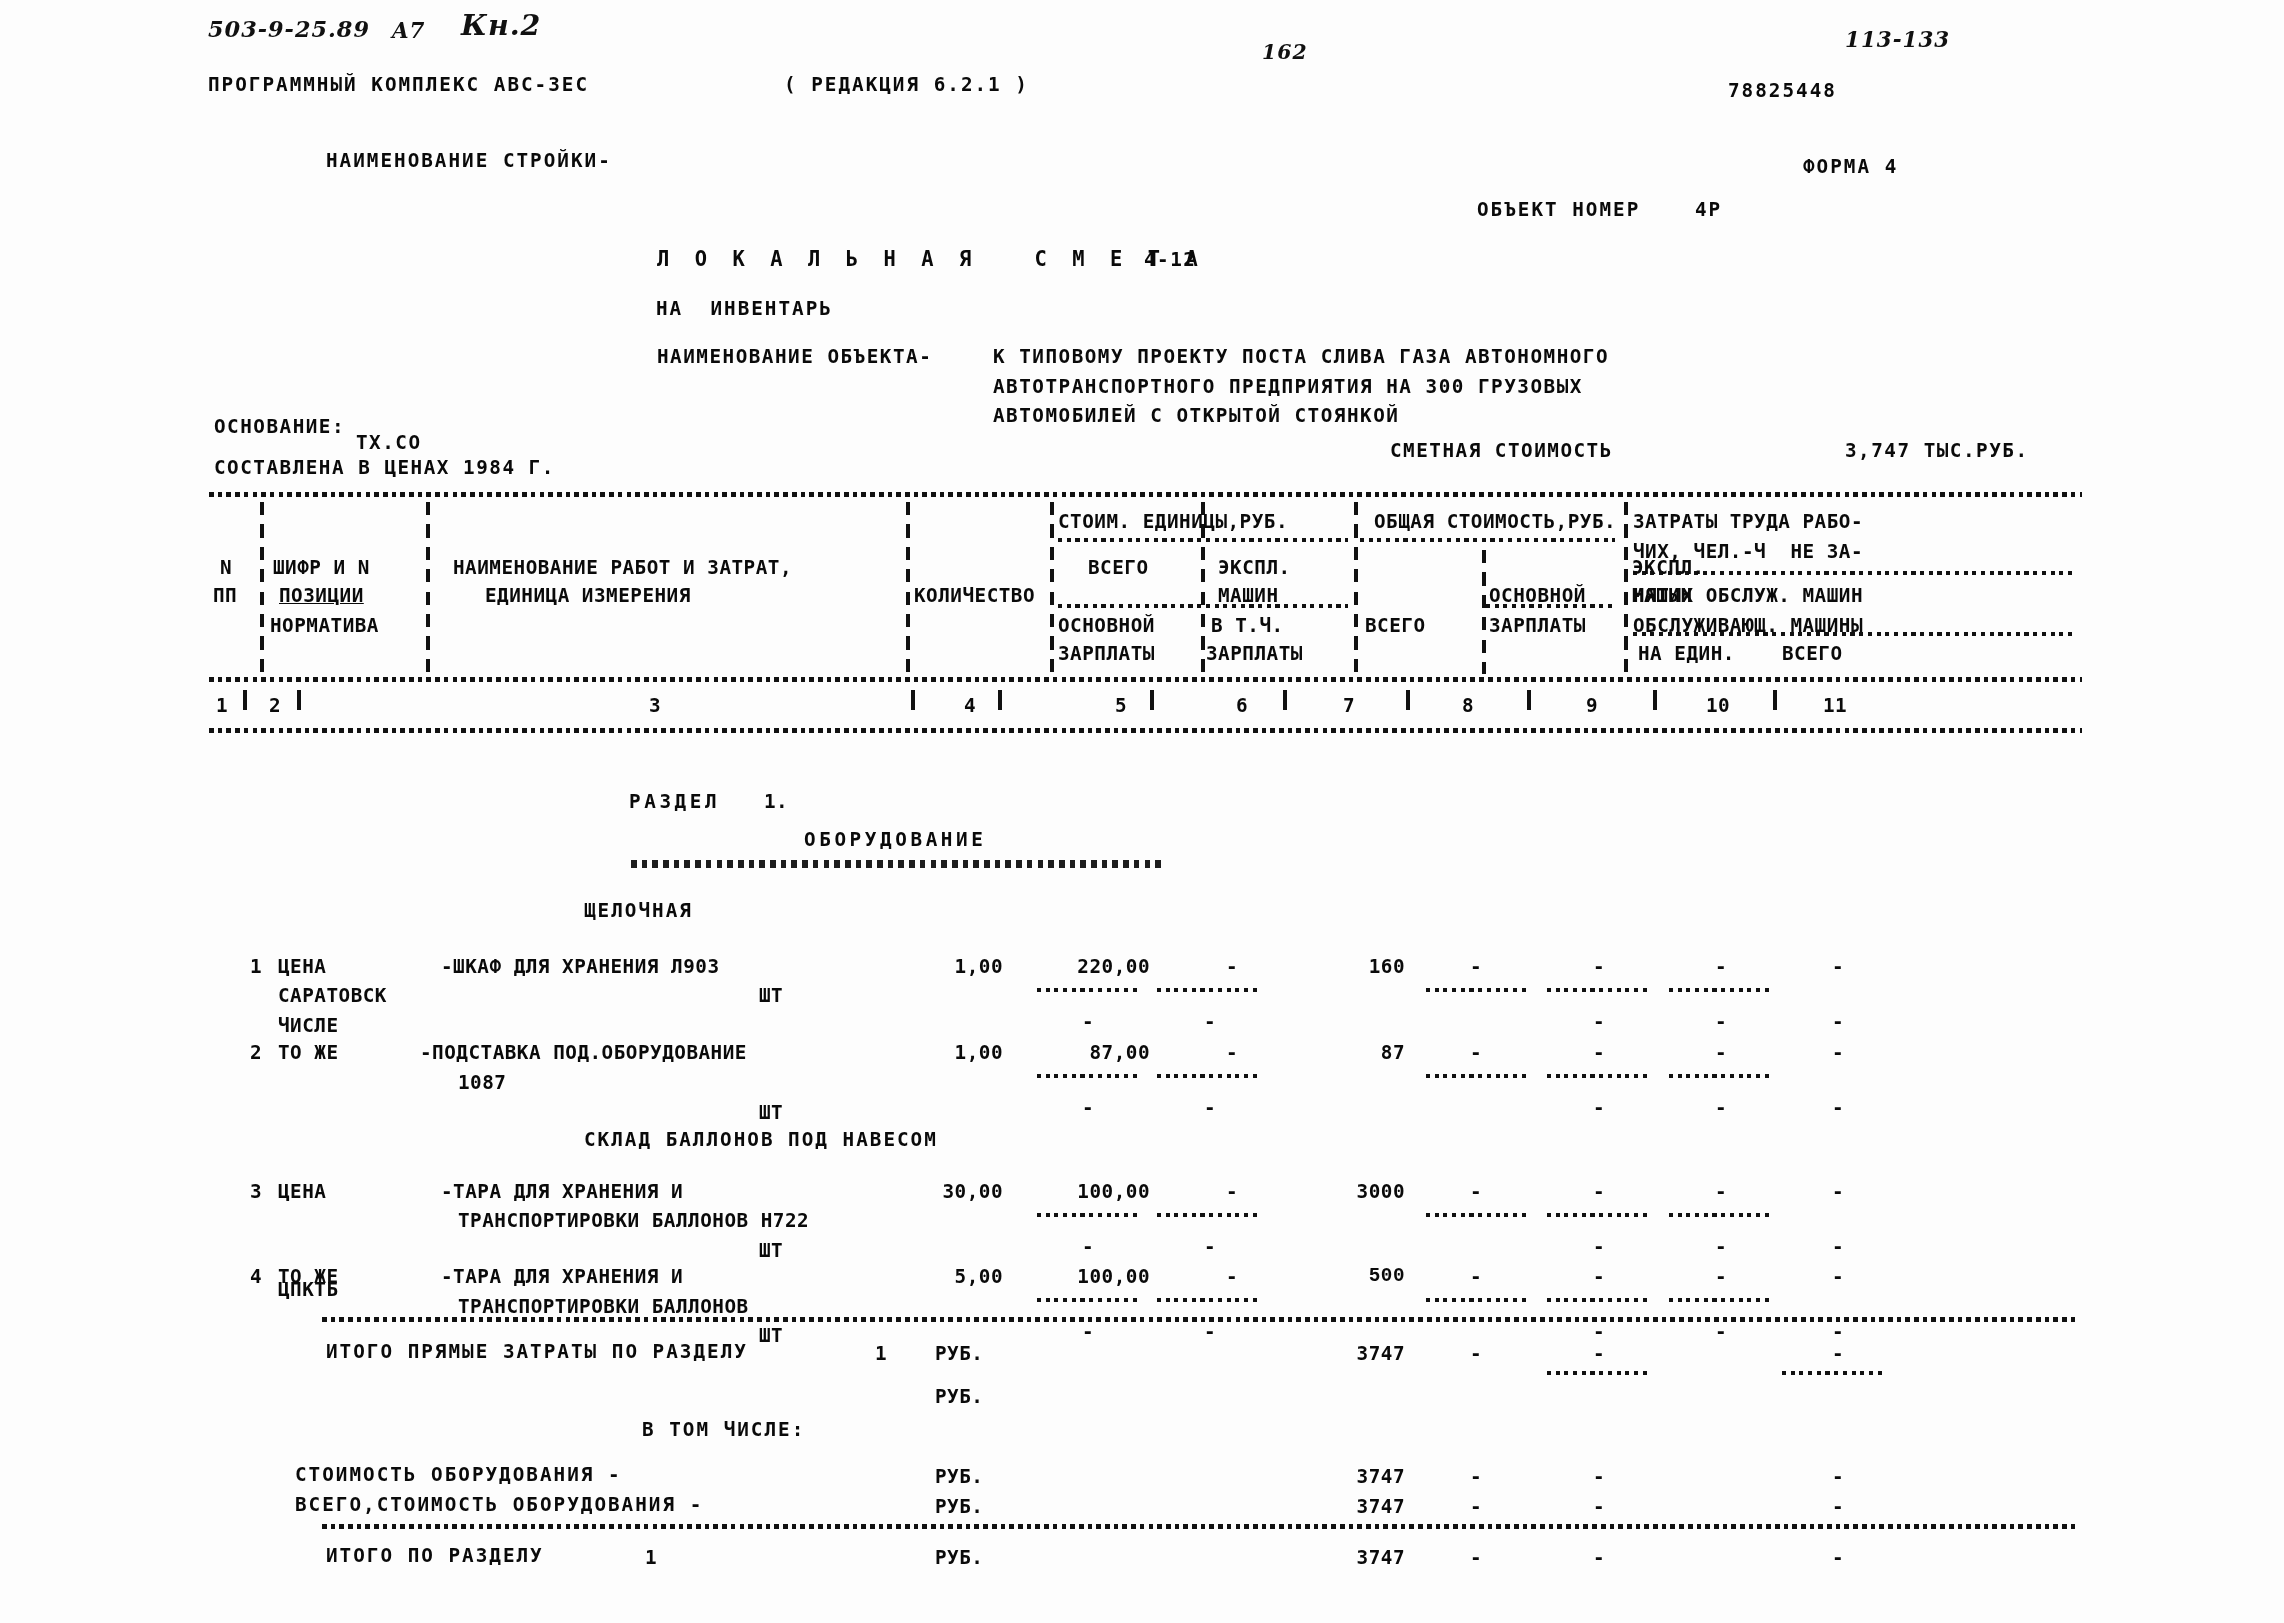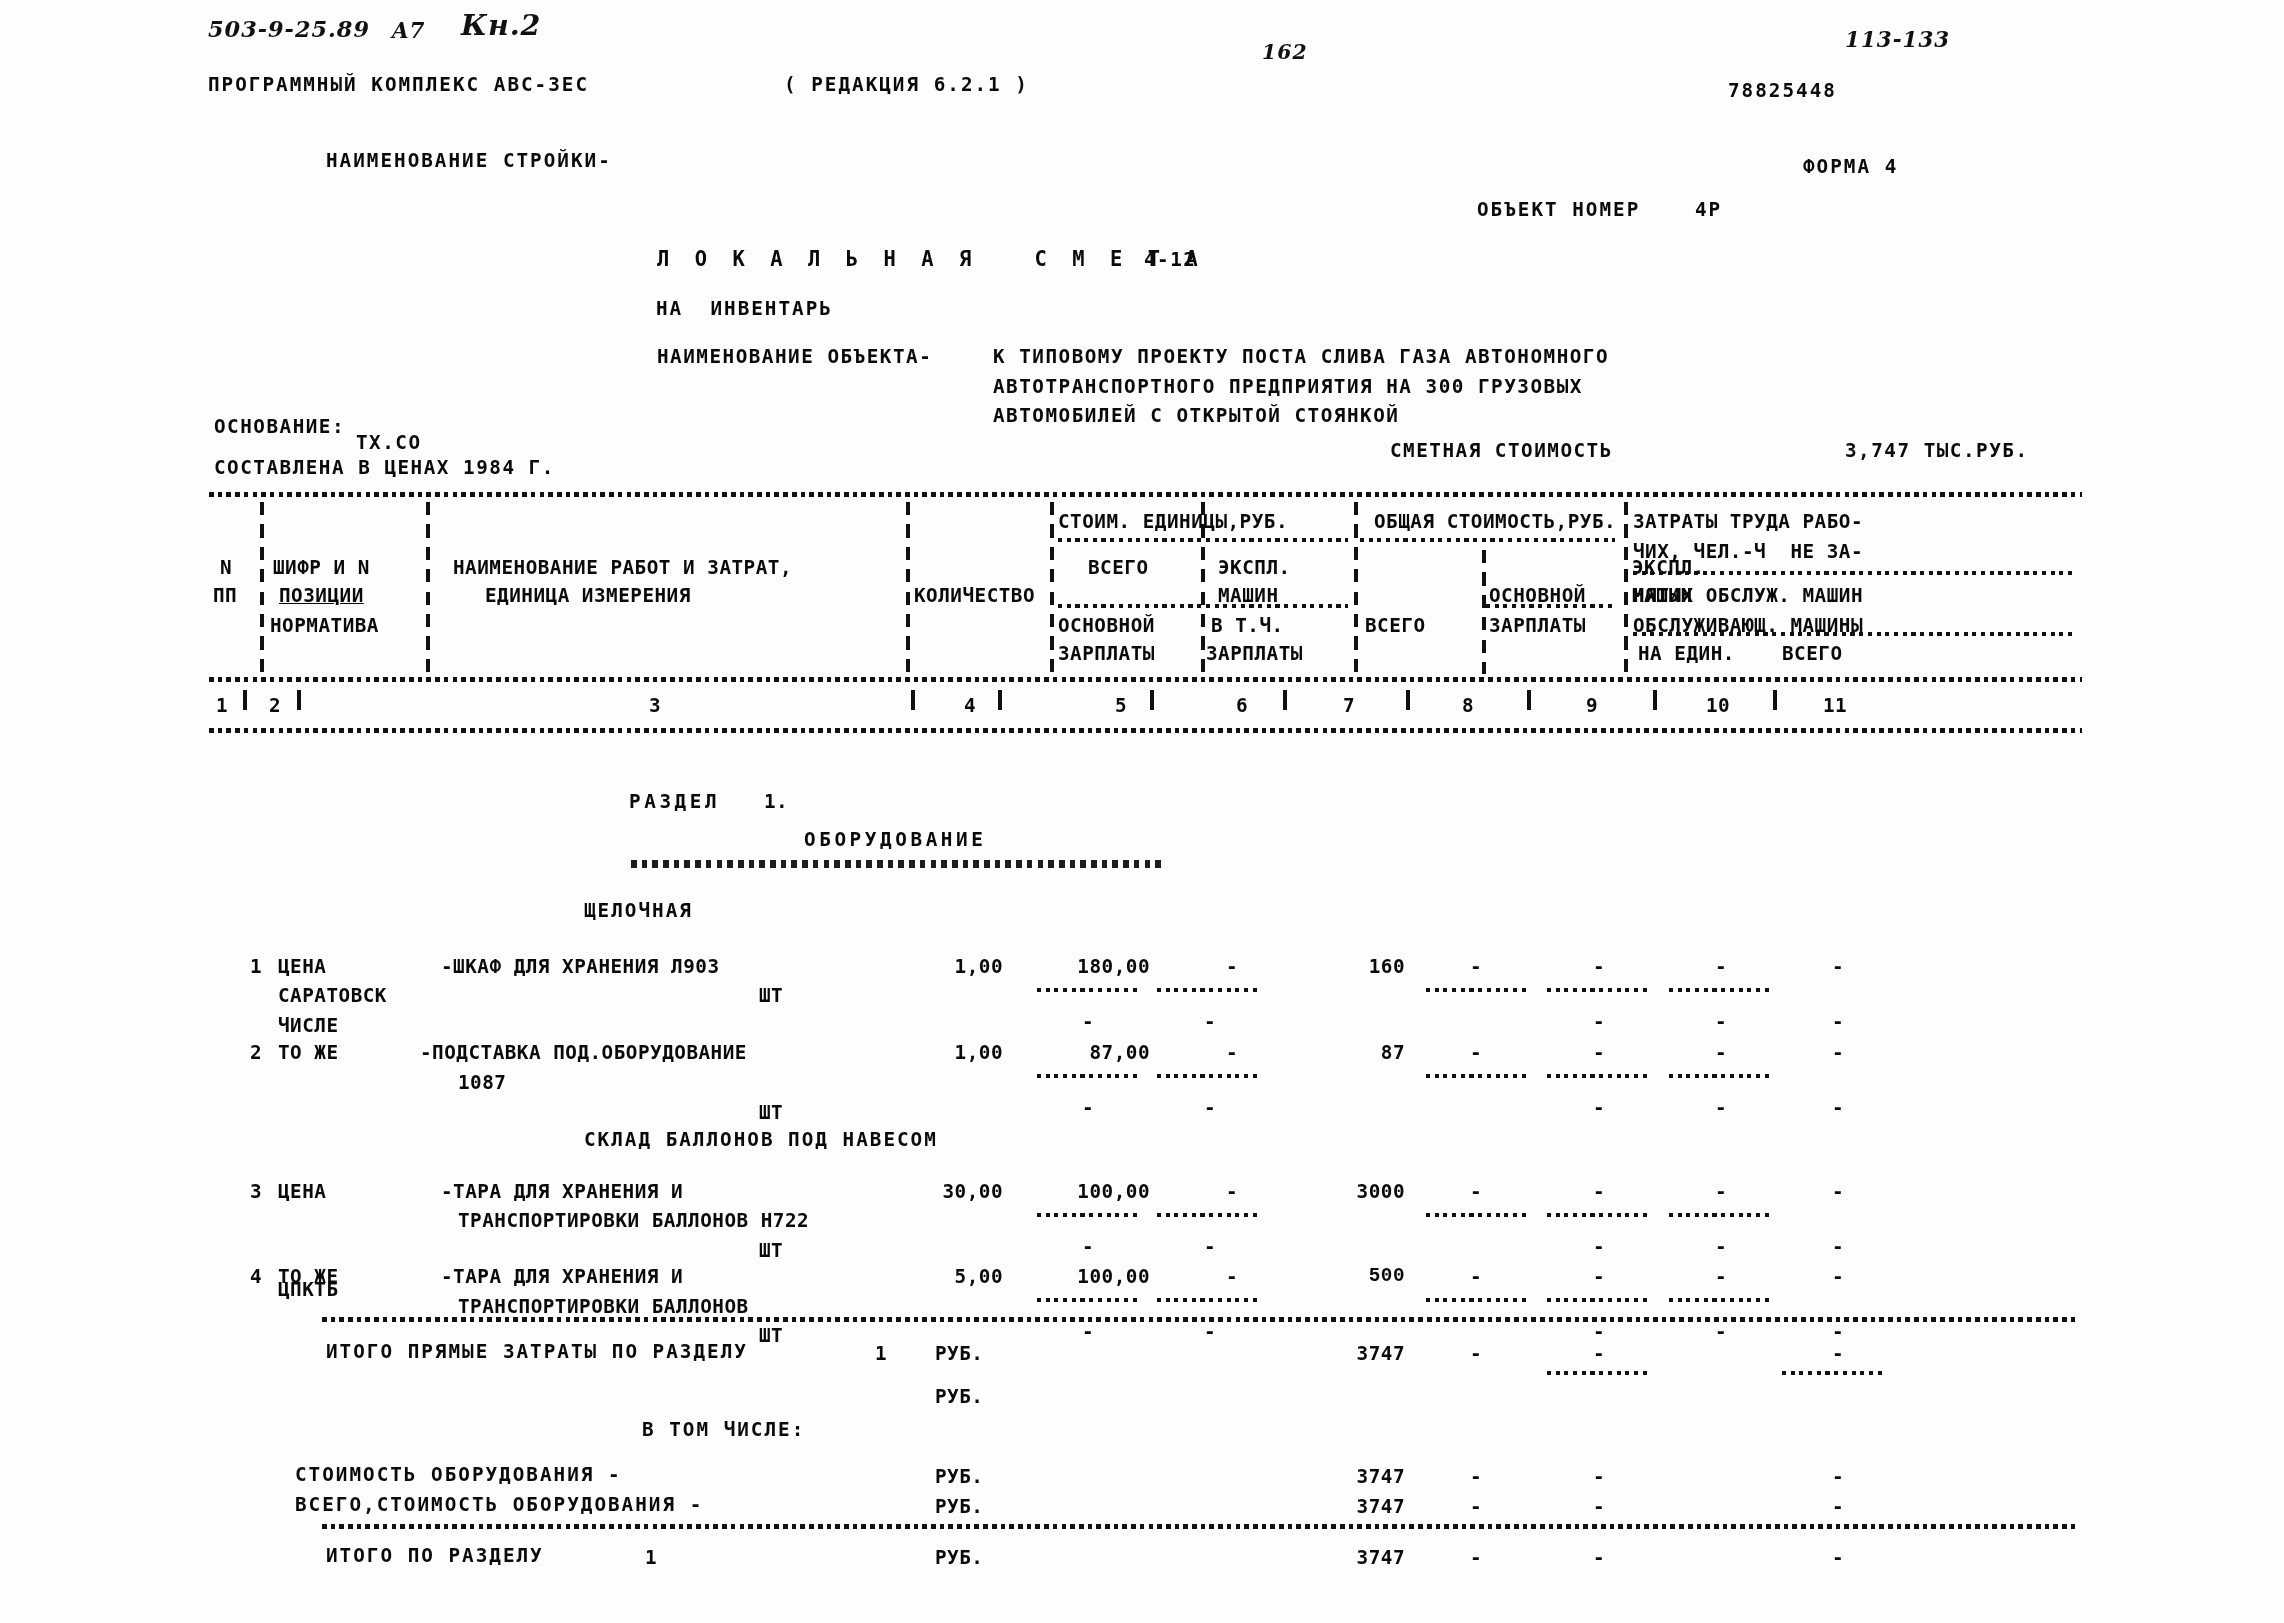--- a/index.html
+++ b/index.html
@@ -215,21 +215,21 @@
 
   <div class="t" style="left:584px; top:901px; letter-spacing:2px;">ЩЕЛОЧНАЯ</div>
 
   <div class="cell" style="left:250px; top:955px;">1</div>
   <div class="cell" style="left:278px; top:955px;">ЦЕНА</div>
   <div class="cell" style="left:278px; top:984px;">САРАТОВСК</div>
   <div class="cell" style="left:278px; top:1014px;">ЧИСЛЕ</div>
   <div class="cell" style="left:441px; top:955px;">-ШКАФ ДЛЯ ХРАНЕНИЯ Л903</div>
   <div class="cell" style="left:759px; top:984px;">ШТ</div>
   <div class="cell rgt" style="left:911px; top:955px; width:92px;">1,00</div>
-  <div class="cell rgt" style="left:1033px; top:955px; width:117px;">180,00</div>
+  <div class="cell rgt" style="left:1033px; top:955px; width:117px;">220,00</div>
   <div class="cell ctr" style="left:1186px; top:955px; width:92px;">-</div>
   <div class="cell rgt" style="left:1303px; top:955px; width:102px;">160</div>
   <div class="cell ctr" style="left:1430px; top:955px; width:92px;">-</div>
   <div class="cell ctr" style="left:1553px; top:955px; width:92px;">-</div>
   <div class="cell ctr" style="left:1675px; top:955px; width:92px;">-</div>
   <div class="cell ctr" style="left:1792px; top:955px; width:92px;">-</div>
 
   <div class="rule thin" style="left:1037px; top:988px; width:102px;"></div>
   <div class="rule thin" style="left:1157px; top:988px; width:102px;"></div>
   <div class="rule thin" style="left:1426px; top:988px; width:102px;"></div>

